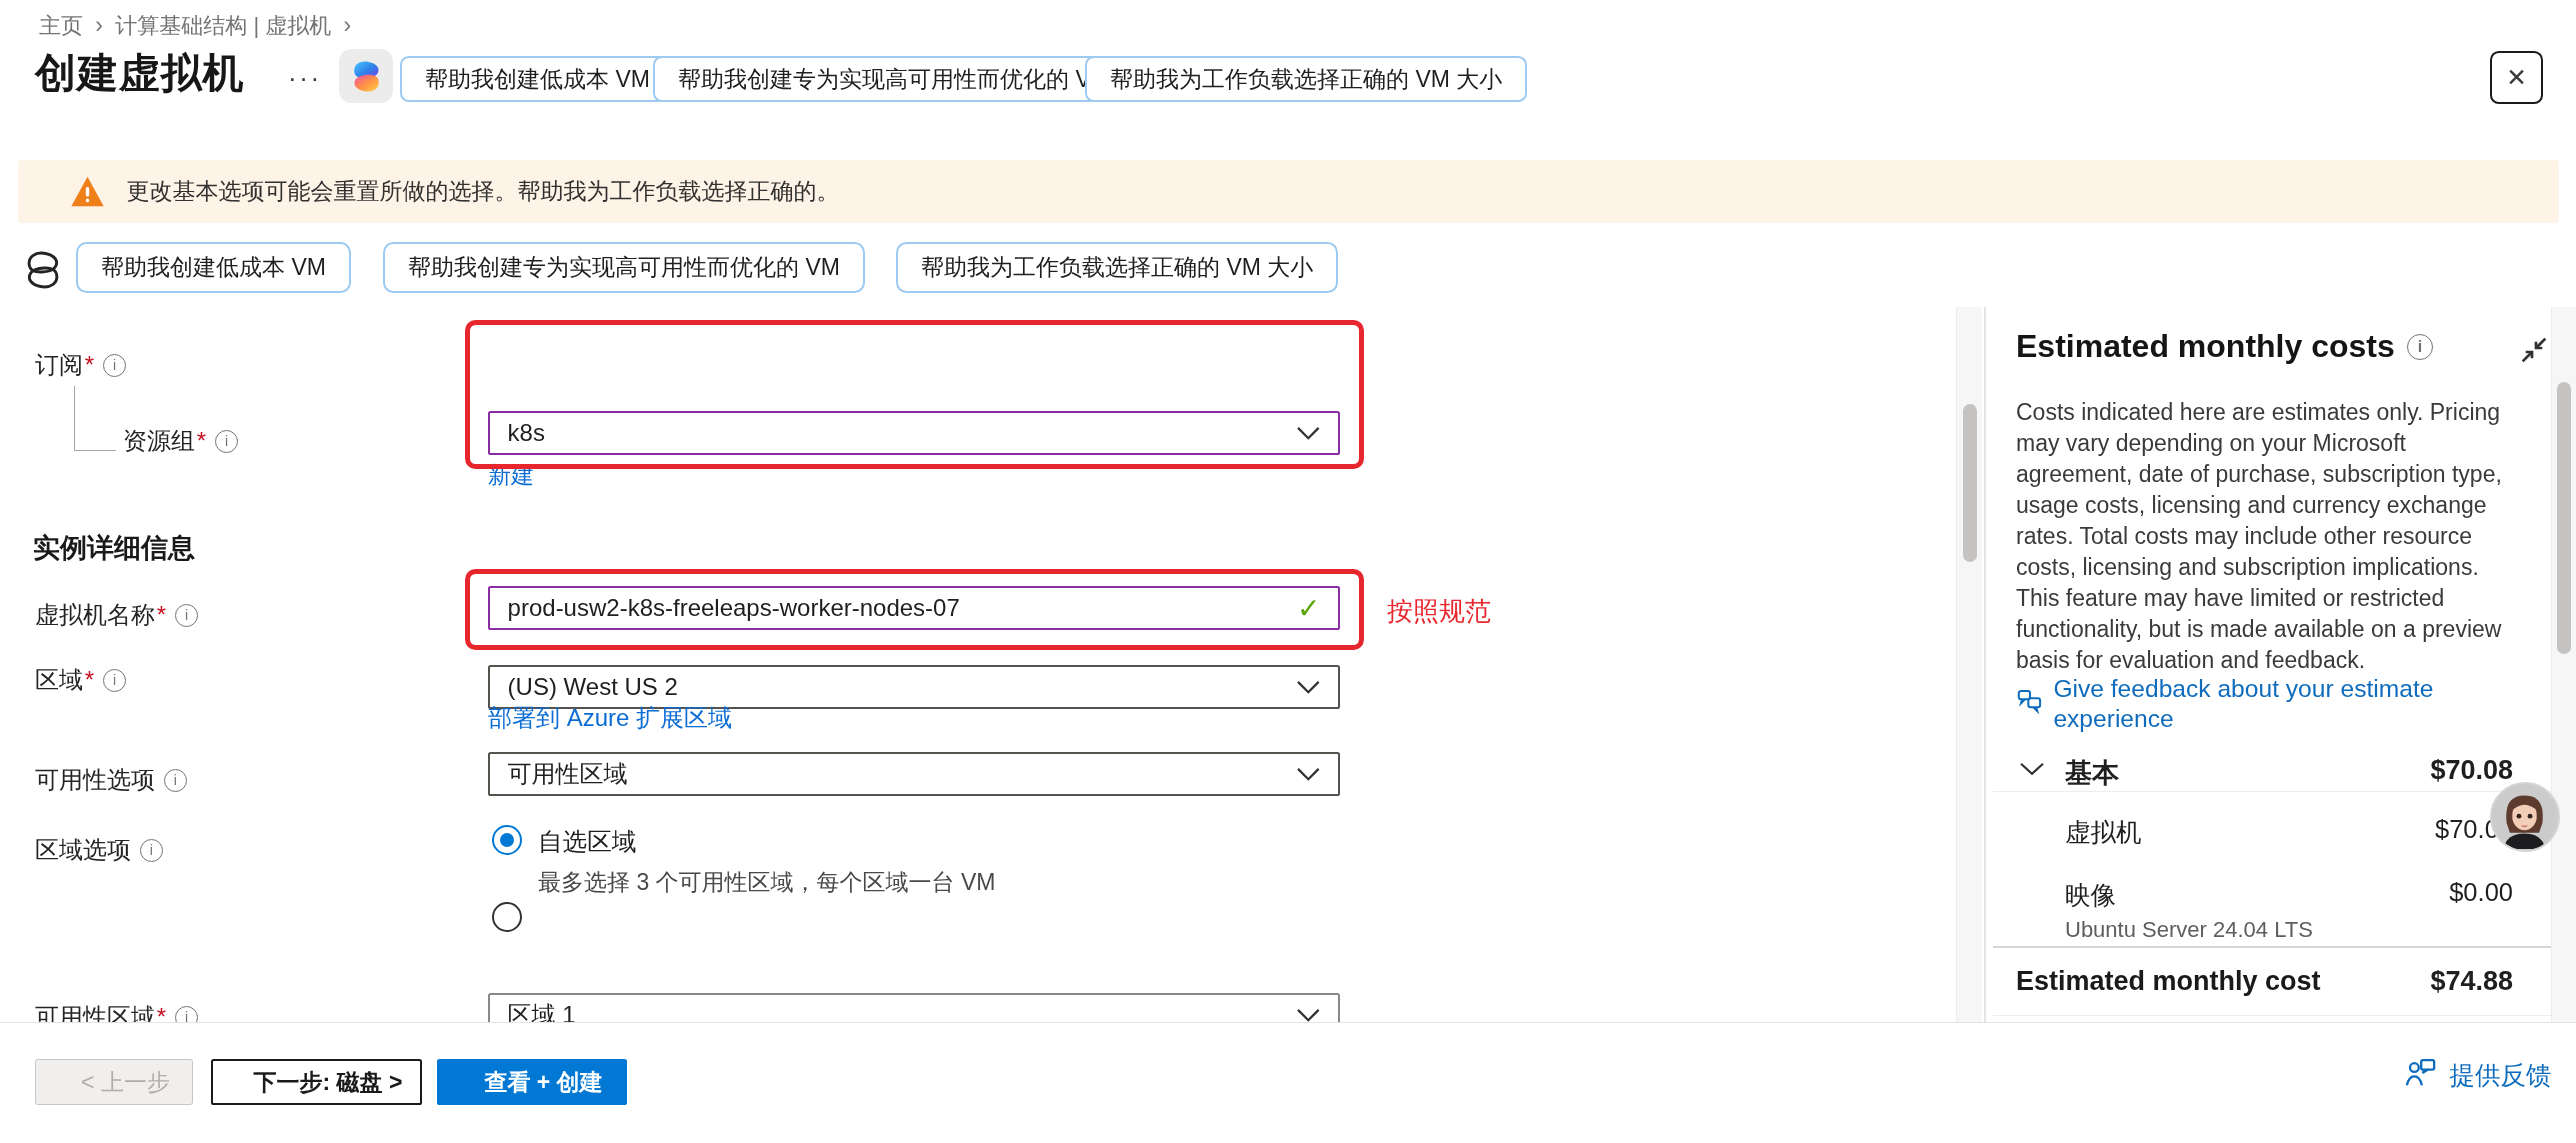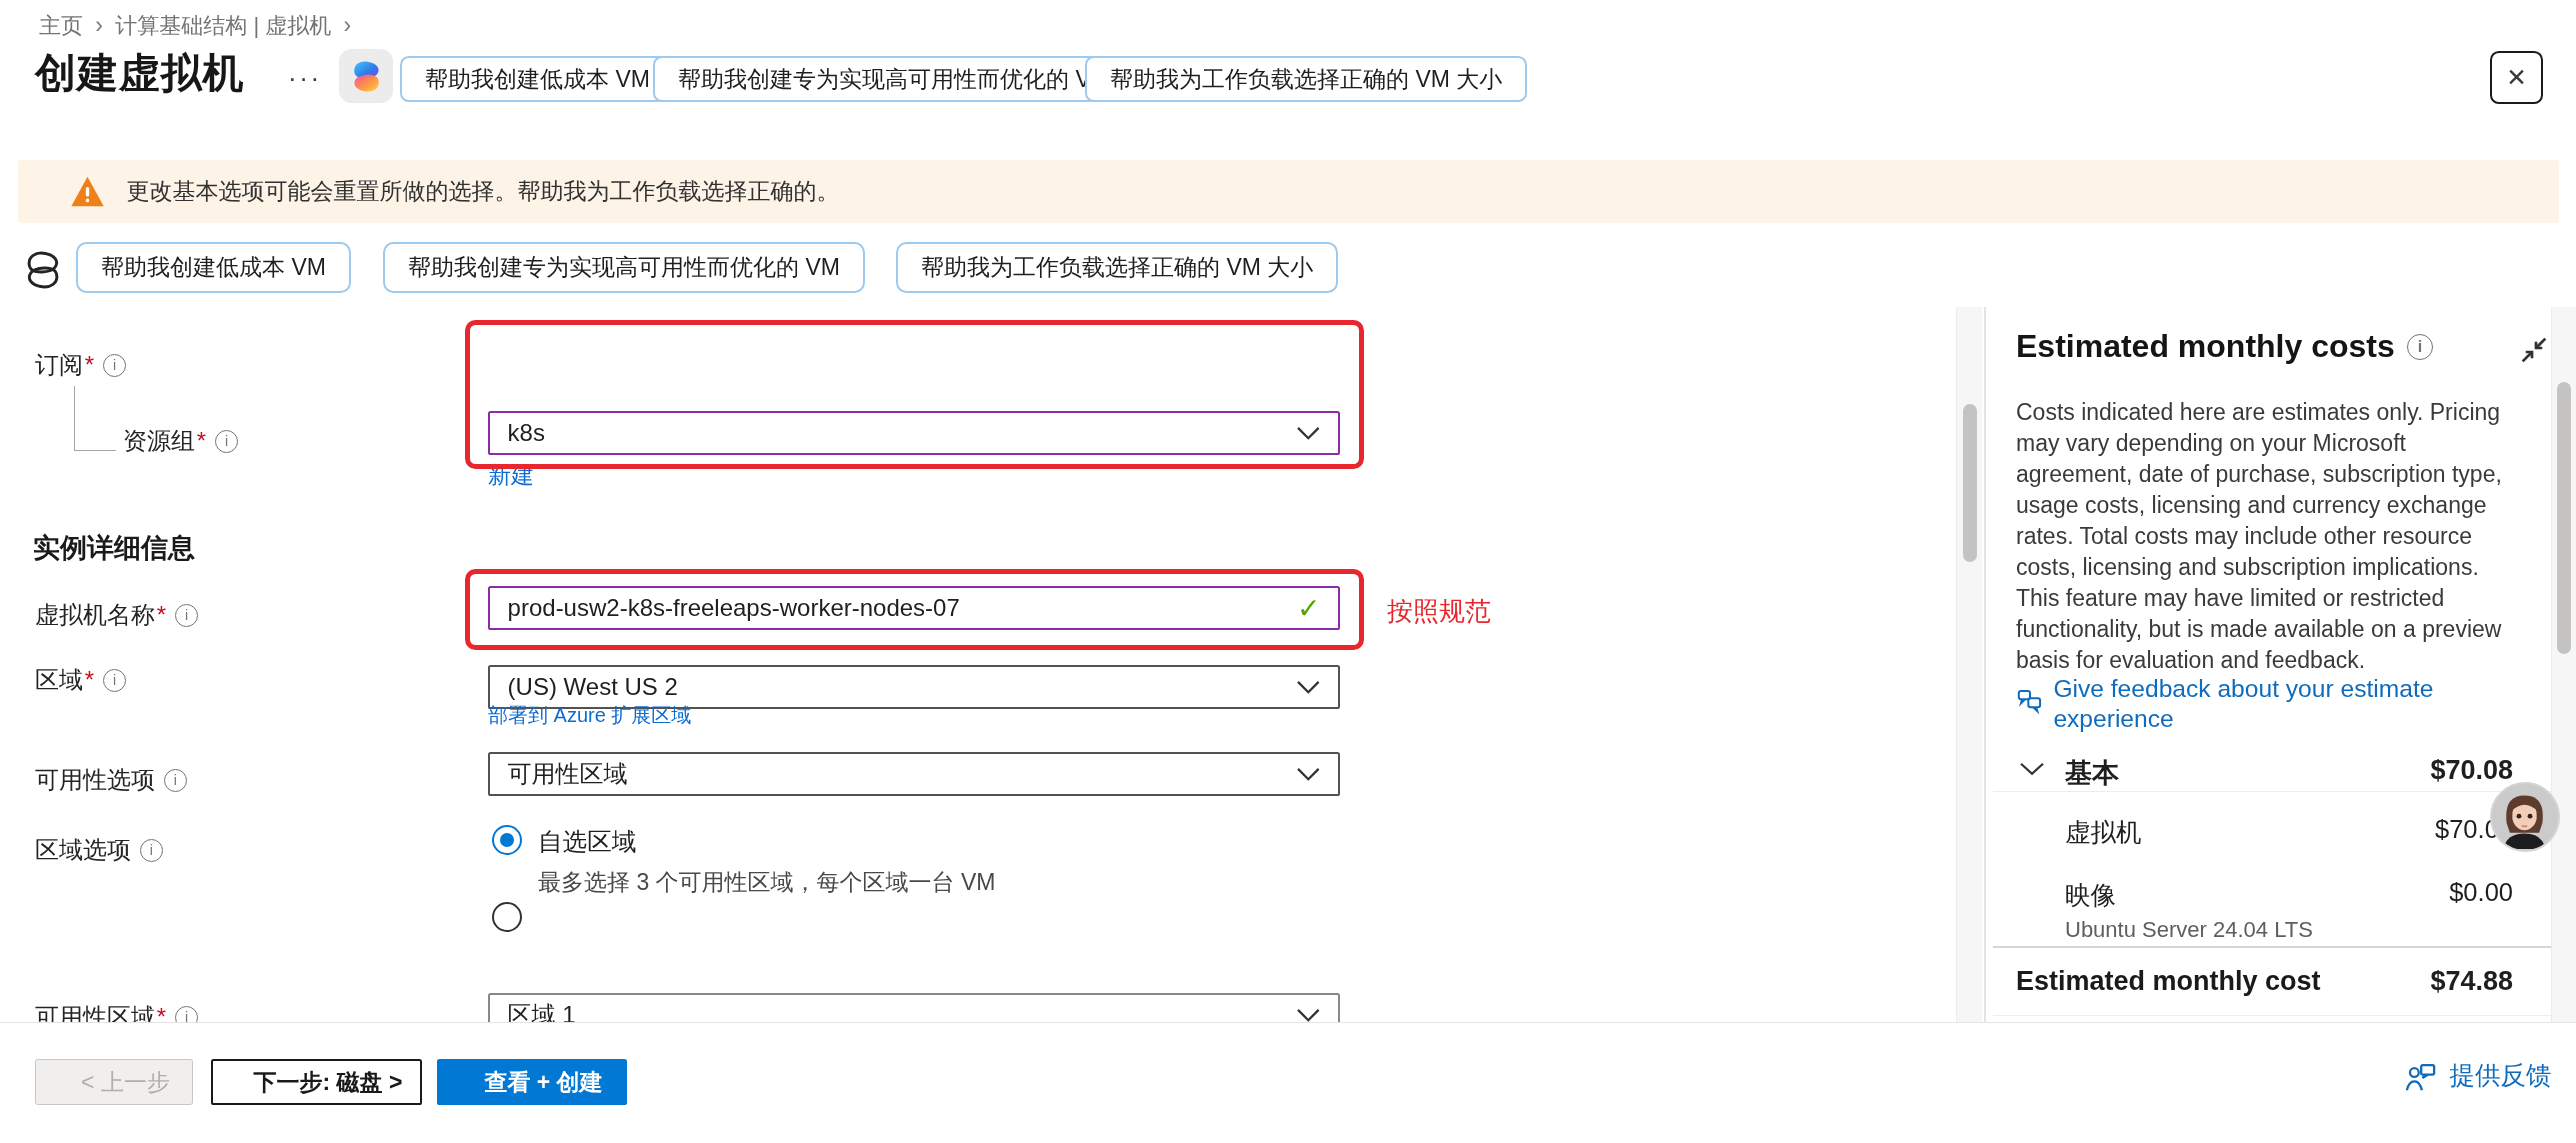--- a/index.html
+++ b/index.html
@@ -70,21 +70,21 @@
   .cp-amount { position:absolute; right:63px; font-size:25.5px; color:#201f1e; }
   .cp-div { position:absolute; left:1993px; width:2316px; height:0; }
   .avatar { position:absolute; left:2490px; top:782px; width:70px; height:70px; border-radius:50%; border:2.6px solid #d4d4d4; overflow:hidden; z-index:8; background:#cccccc; }
 
   
   .footer { position:absolute; left:0; top:1022px; width:2576px; height:121px; background:#fff; border-top:1.8px solid #e5e3e1; z-index:10; }
   .btn { position:absolute; top:36px; height:46px; display:flex; align-items:center; justify-content:center; font-size:23px; border-radius:2.6px; cursor:pointer; white-space:nowrap;padding-left:23px; }
   .btn-back { left:35px; width:158px; background:#f1efee; border:1.8px solid #c9c7c5; color:#b0adab; cursor:default; }
   .btn-next { left:211px; width:211px; background:#fff; border:2.6px solid #1b1a19; color:#1b1a19; font-weight:700; }
   .btn-review { left:437px; width:190px; background:#0078d4; border:none; color:#fff; font-weight:700; }
-  .foot-feedback { position:absolute; right:24.6px; top:35px; display:flex; align-items:flex-end; gap:12.3px; cursor:pointer; }
+  .foot-feedback { position:absolute; right:24.6px; top:35px; display:flex; align-items:flex-start; gap:12.3px; cursor:pointer; }
   .foot-feedback span { font-size:25.5px; color:#0f6cbd; }
 </style>
 </head>
 <body>
 
 <svg width="0" height="0" style="position:absolute">
   <defs>
     <linearGradient id="cg1" x1="0" y1="0" x2="1" y2="1">
       <stop offset="0" stop-color="#49c5ff"></stop>
         <stop offset="0.55" stop-color="#2f7fe8"></stop>
@@ -174,21 +174,21 @@
   <div class="f-label" style="top:664px">
     <span class="req">区域</span>
     <span class="info-ic"></span>
   </div>
   <div class="dd b-dark" style="top:665px">
     <span>(US) West US 2</span>
     <svg class="chev" width="24.6" height="15" viewBox="0 0 26 16">
         <path d="M2 2 L13 13 L24 2" fill="none" stroke="#323130" stroke-width="2.4"></path>
       </svg>
   </div>
-  <div class="link" style="position:absolute; left:488px; top:702px; font-size:20px">部署到 Azure 扩展区域</div>
+  <div class="link" style="position:absolute; left:488px; top:702px; font-size:24px">部署到 Azure 扩展区域</div>
 
   <div class="f-label" style="top:764px">
     <span>可用性选项</span>
     <span class="info-ic"></span>
   </div>
   <div class="dd b-dark" style="top:752px">
     <span>可用性区域</span>
     <svg class="chev" width="24.6" height="15" viewBox="0 0 26 16">
         <path d="M2 2 L13 13 L24 2" fill="none" stroke="#323130" stroke-width="2.4"></path>
       </svg>

